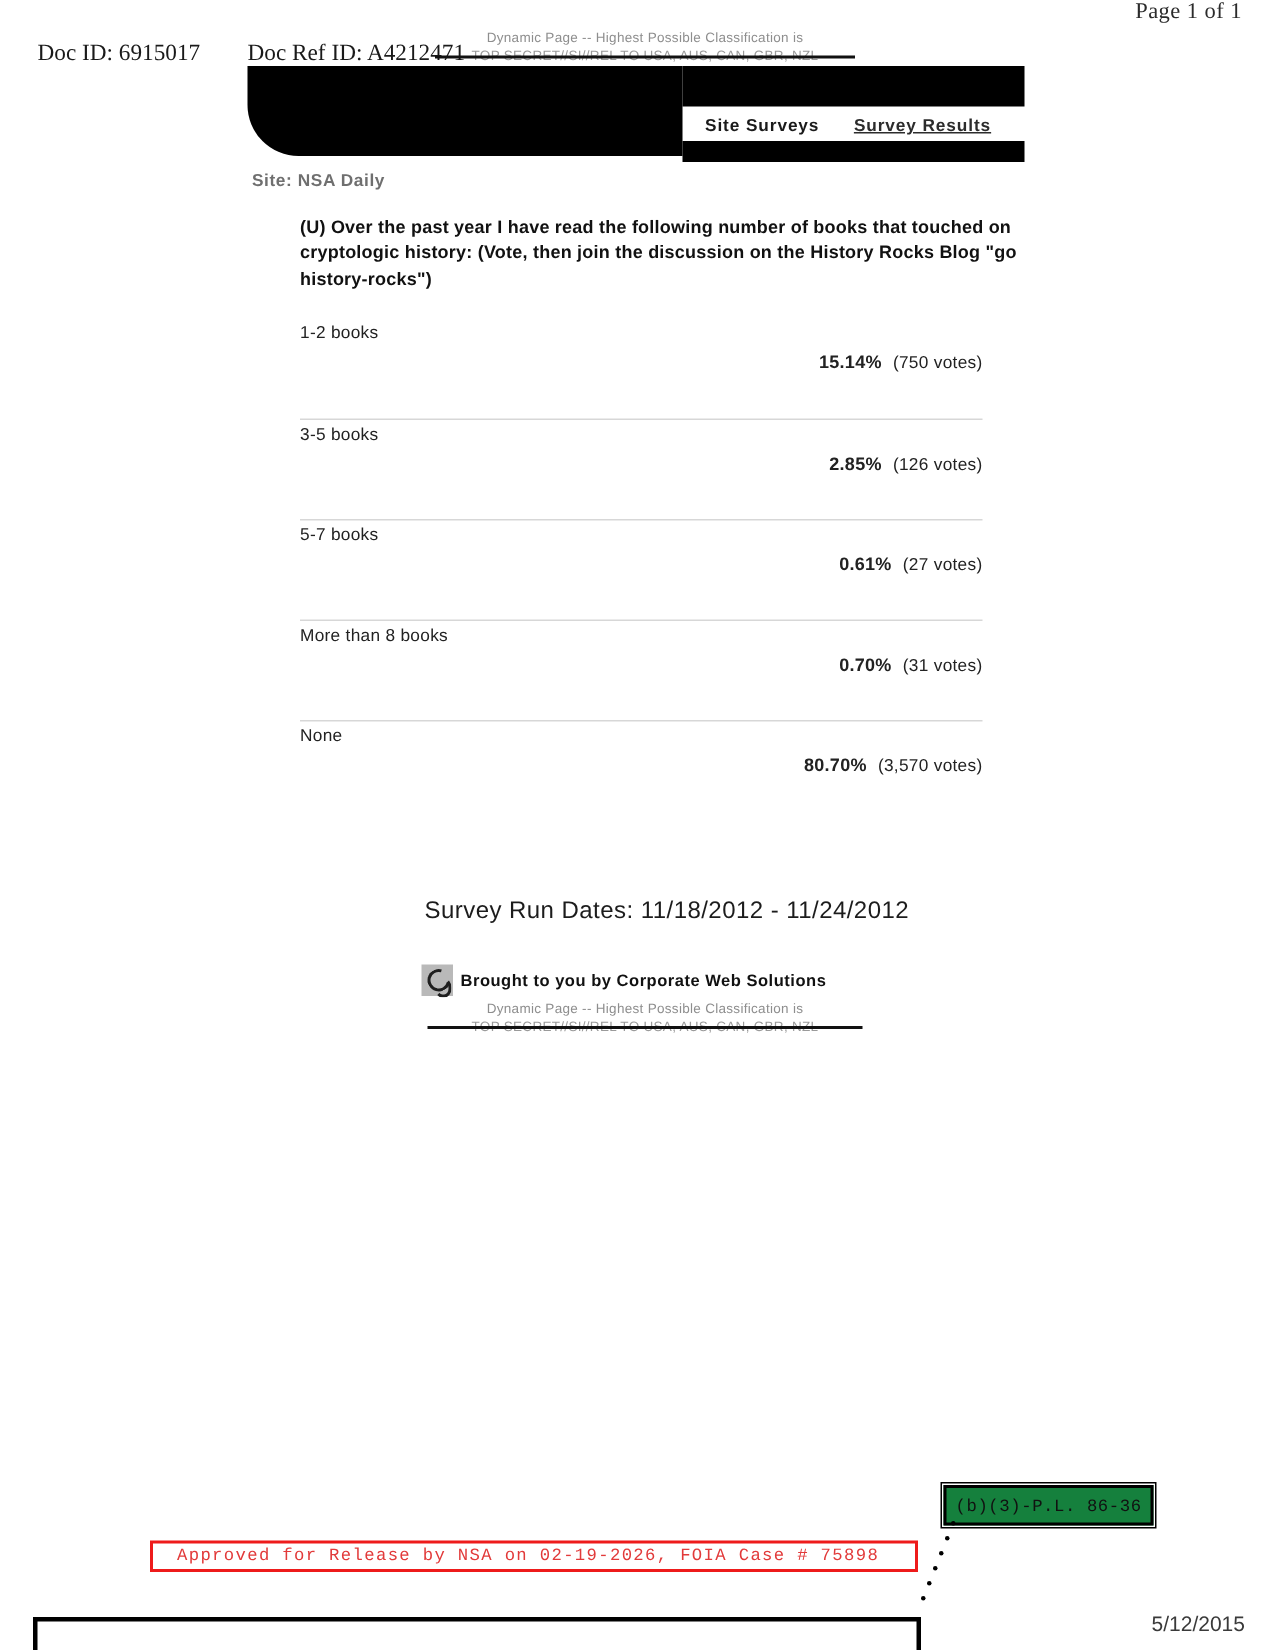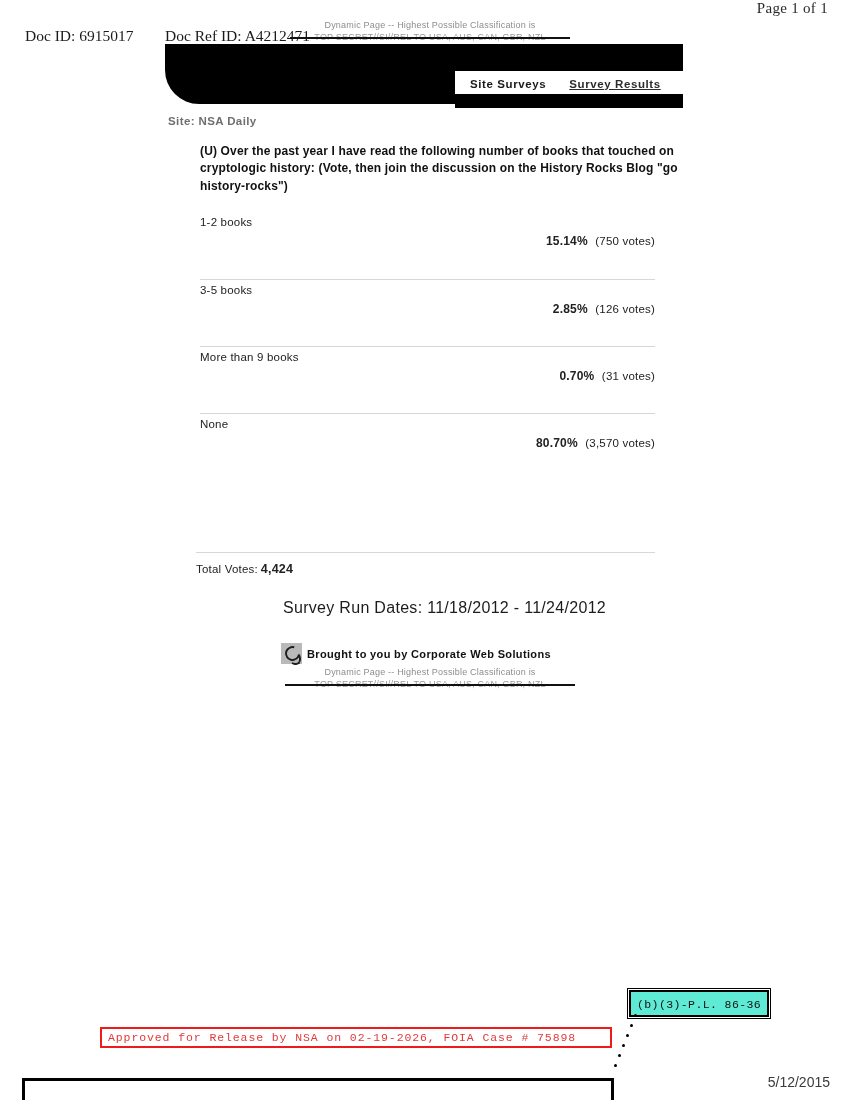--- a/index.html
+++ b/index.html
@@ -293,38 +293,38 @@
   .release-stamp {
     position: absolute;
     left: 100px;
     top: 1027px;
     width: 512px;
     height: 21px;
     box-sizing: border-box;
     border: 2px solid #ee1b1b;
     display: flex;
     align-items: center;
-    padding-left: 6px;
+    padding-left: 16px;
   }
   .release-stamp span {
     font-family: "Liberation Mono", monospace;
     font-size: 11.5px;
     color: #e23a3a;
     letter-spacing: 0.9px;
     white-space: nowrap;
   }
 
   
   .exemption-box {
     position: absolute;
     left: 629px;
     top: 990px;
     box-sizing: border-box;
     border: 2px solid #000;
-    background: #5eead4;
+    background: #15803d;
     padding: 2px 6px 3px 6px;
     box-shadow: 0 0 0 1px #fff, 0 0 0 2px #000;
   }
   .exemption-box span {
     font-family: "Liberation Mono", monospace;
     font-size: 11.5px;
     color: #111;
     letter-spacing: 0.4px;
     white-space: nowrap;
   }
@@ -393,38 +393,42 @@
       </span>
     </div>
     <div class="poll-row">
       <span class="poll-option">3-5 books</span>
       <span class="poll-stats">
         <span class="poll-pct">2.85%</span>
         <span class="poll-votes">(126 votes)</span>
       </span>
     </div>
     <div class="poll-row">
-      <span class="poll-option">More than 9 books</span>
+      <span class="poll-option">5-7 books</span>
+      <span class="poll-stats">
+        <span class="poll-pct">0.61%</span>
+        <span class="poll-votes">(27 votes)</span>
+      </span>
+    </div>
+    <div class="poll-row">
+      <span class="poll-option">More than 8 books</span>
       <span class="poll-stats">
         <span class="poll-pct">0.70%</span>
         <span class="poll-votes">(31 votes)</span>
       </span>
     </div>
     <div class="poll-row">
       <span class="poll-option">None</span>
       <span class="poll-stats">
         <span class="poll-pct">80.70%</span>
         <span class="poll-votes">(3,570 votes)</span>
       </span>
     </div>
   </div>
 
-  <div class="total-row">
-    <span>Total Votes:</span><span class="total-value">4,424</span>
-  </div>
 
   <div class="run-dates">
     <span>Survey Run Dates:</span>
     <span>11/18/2012 - 11/24/2012</span>
   </div>
 
   <div class="footer-brand">
     <span class="brand-logo"></span>
     <span class="brand-text">Brought to you by Corporate Web Solutions</span>
   </div>

